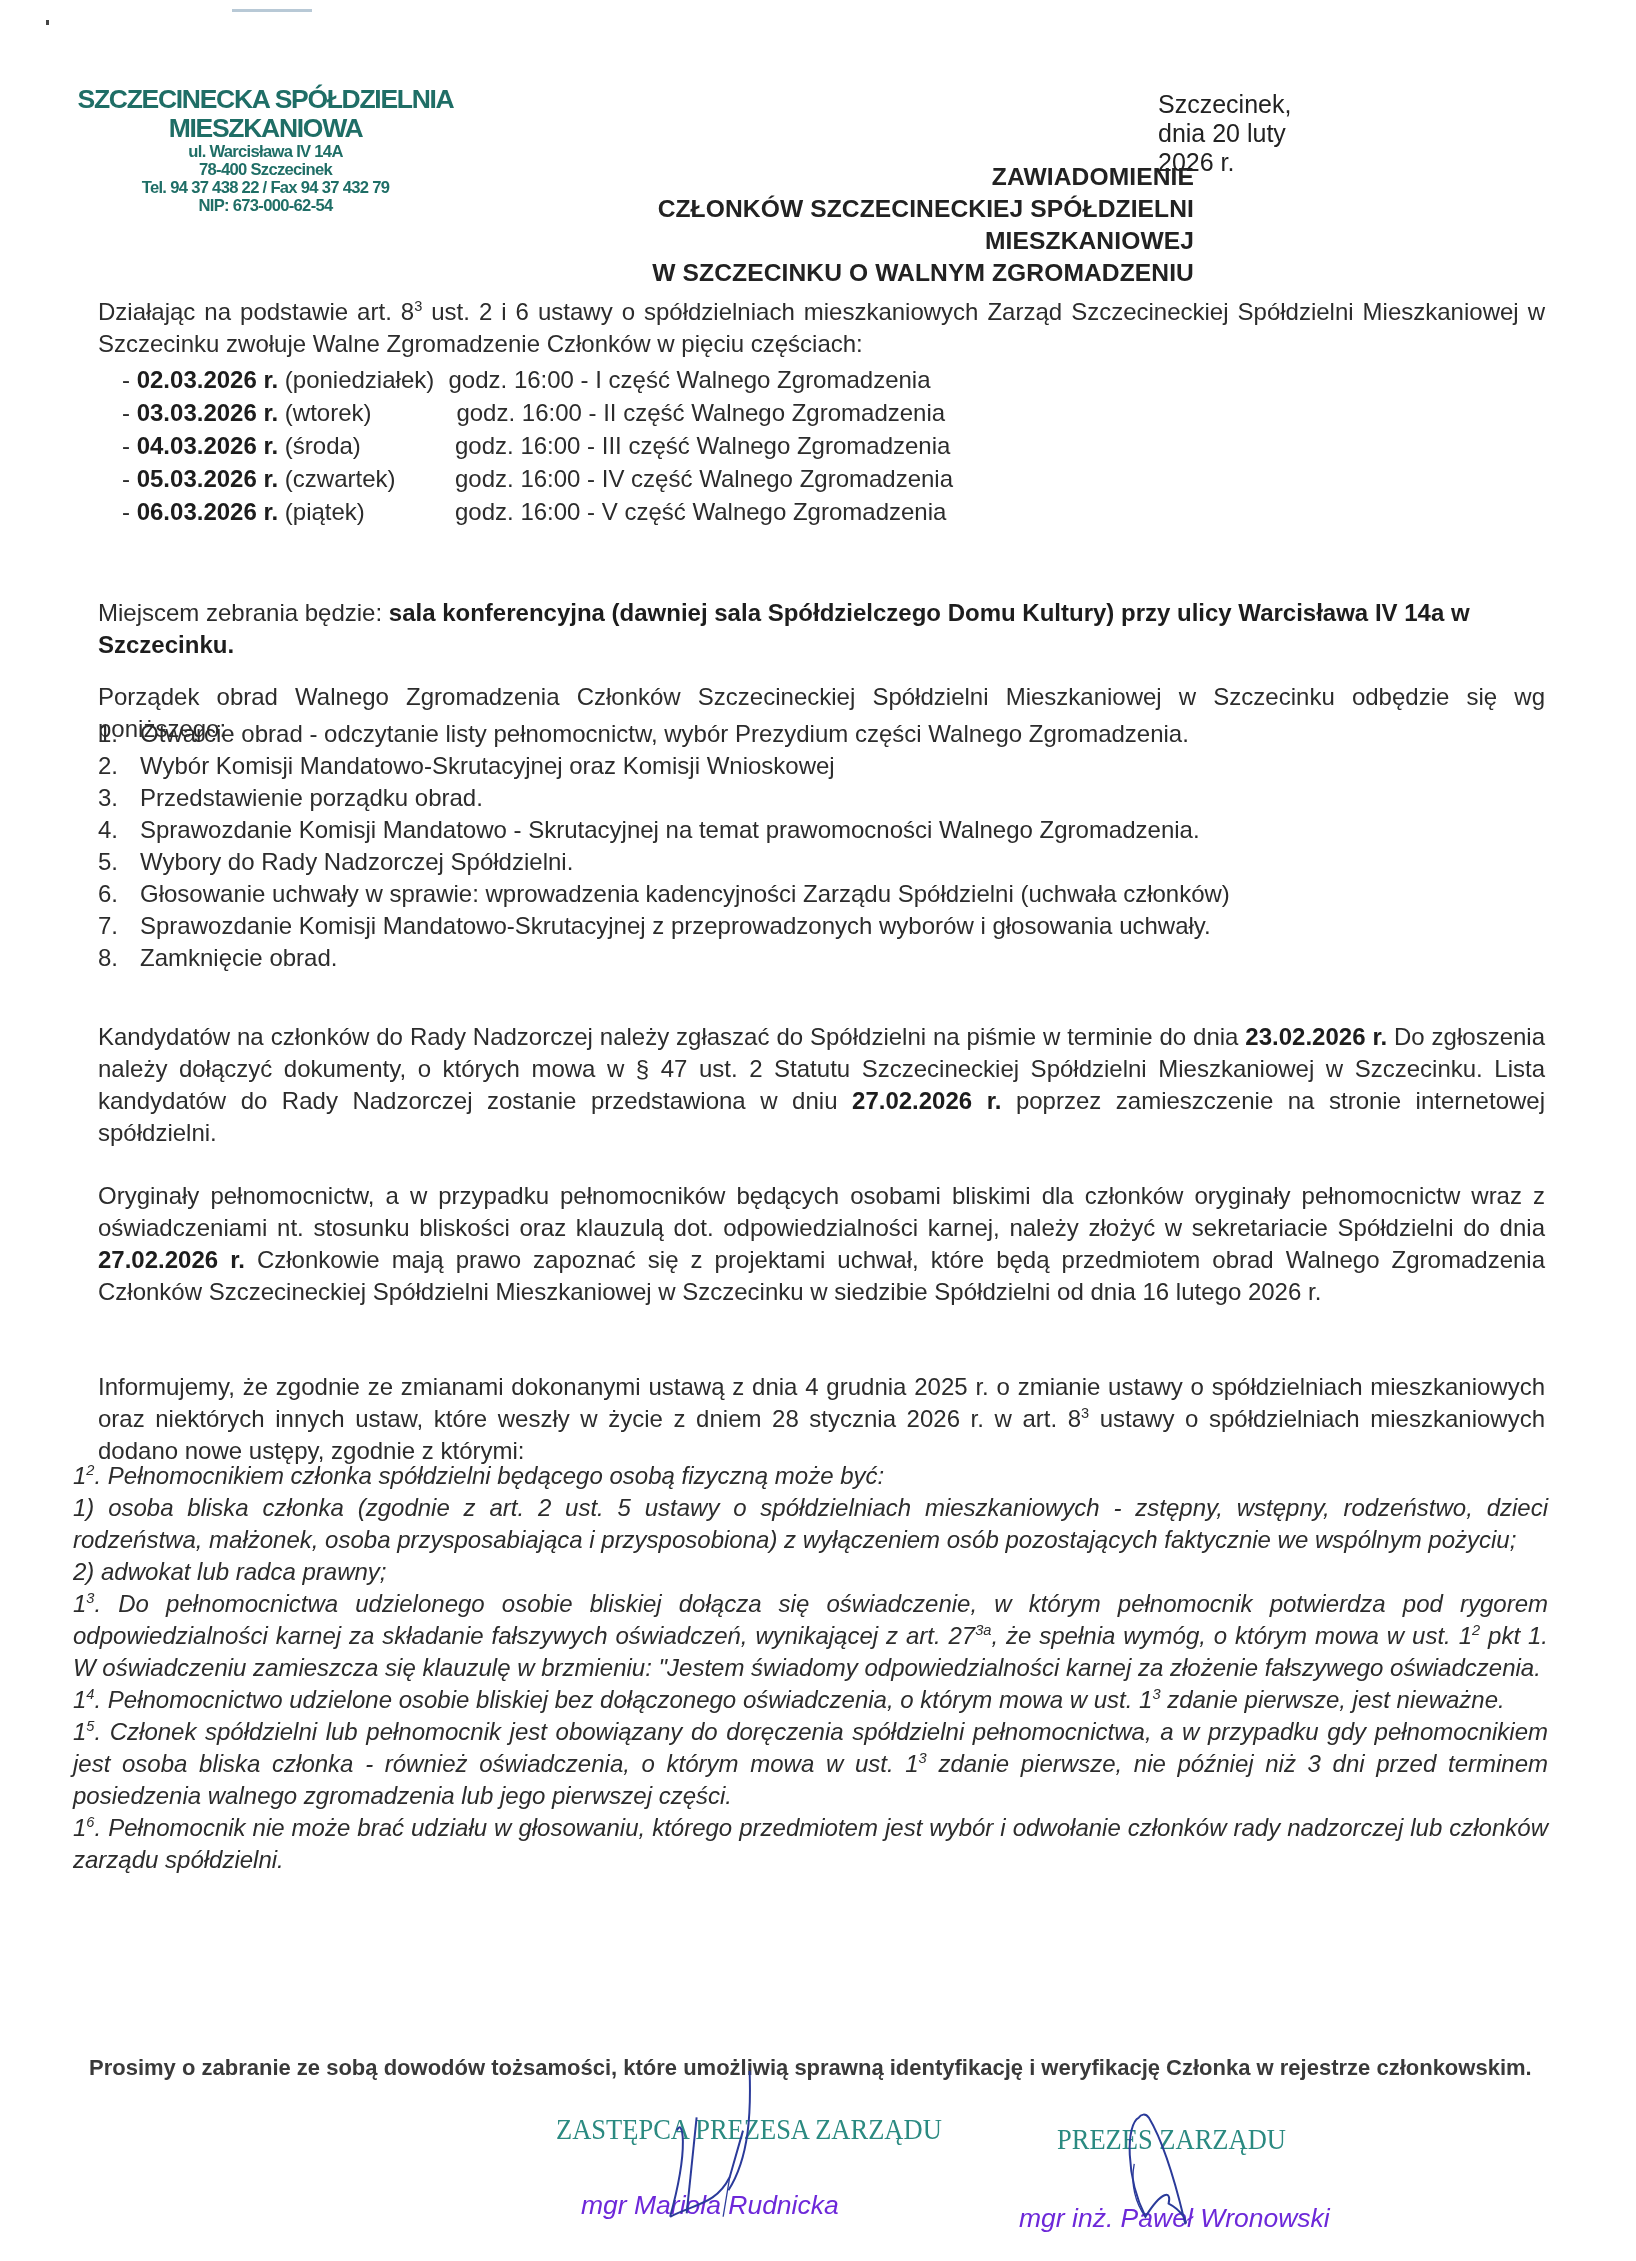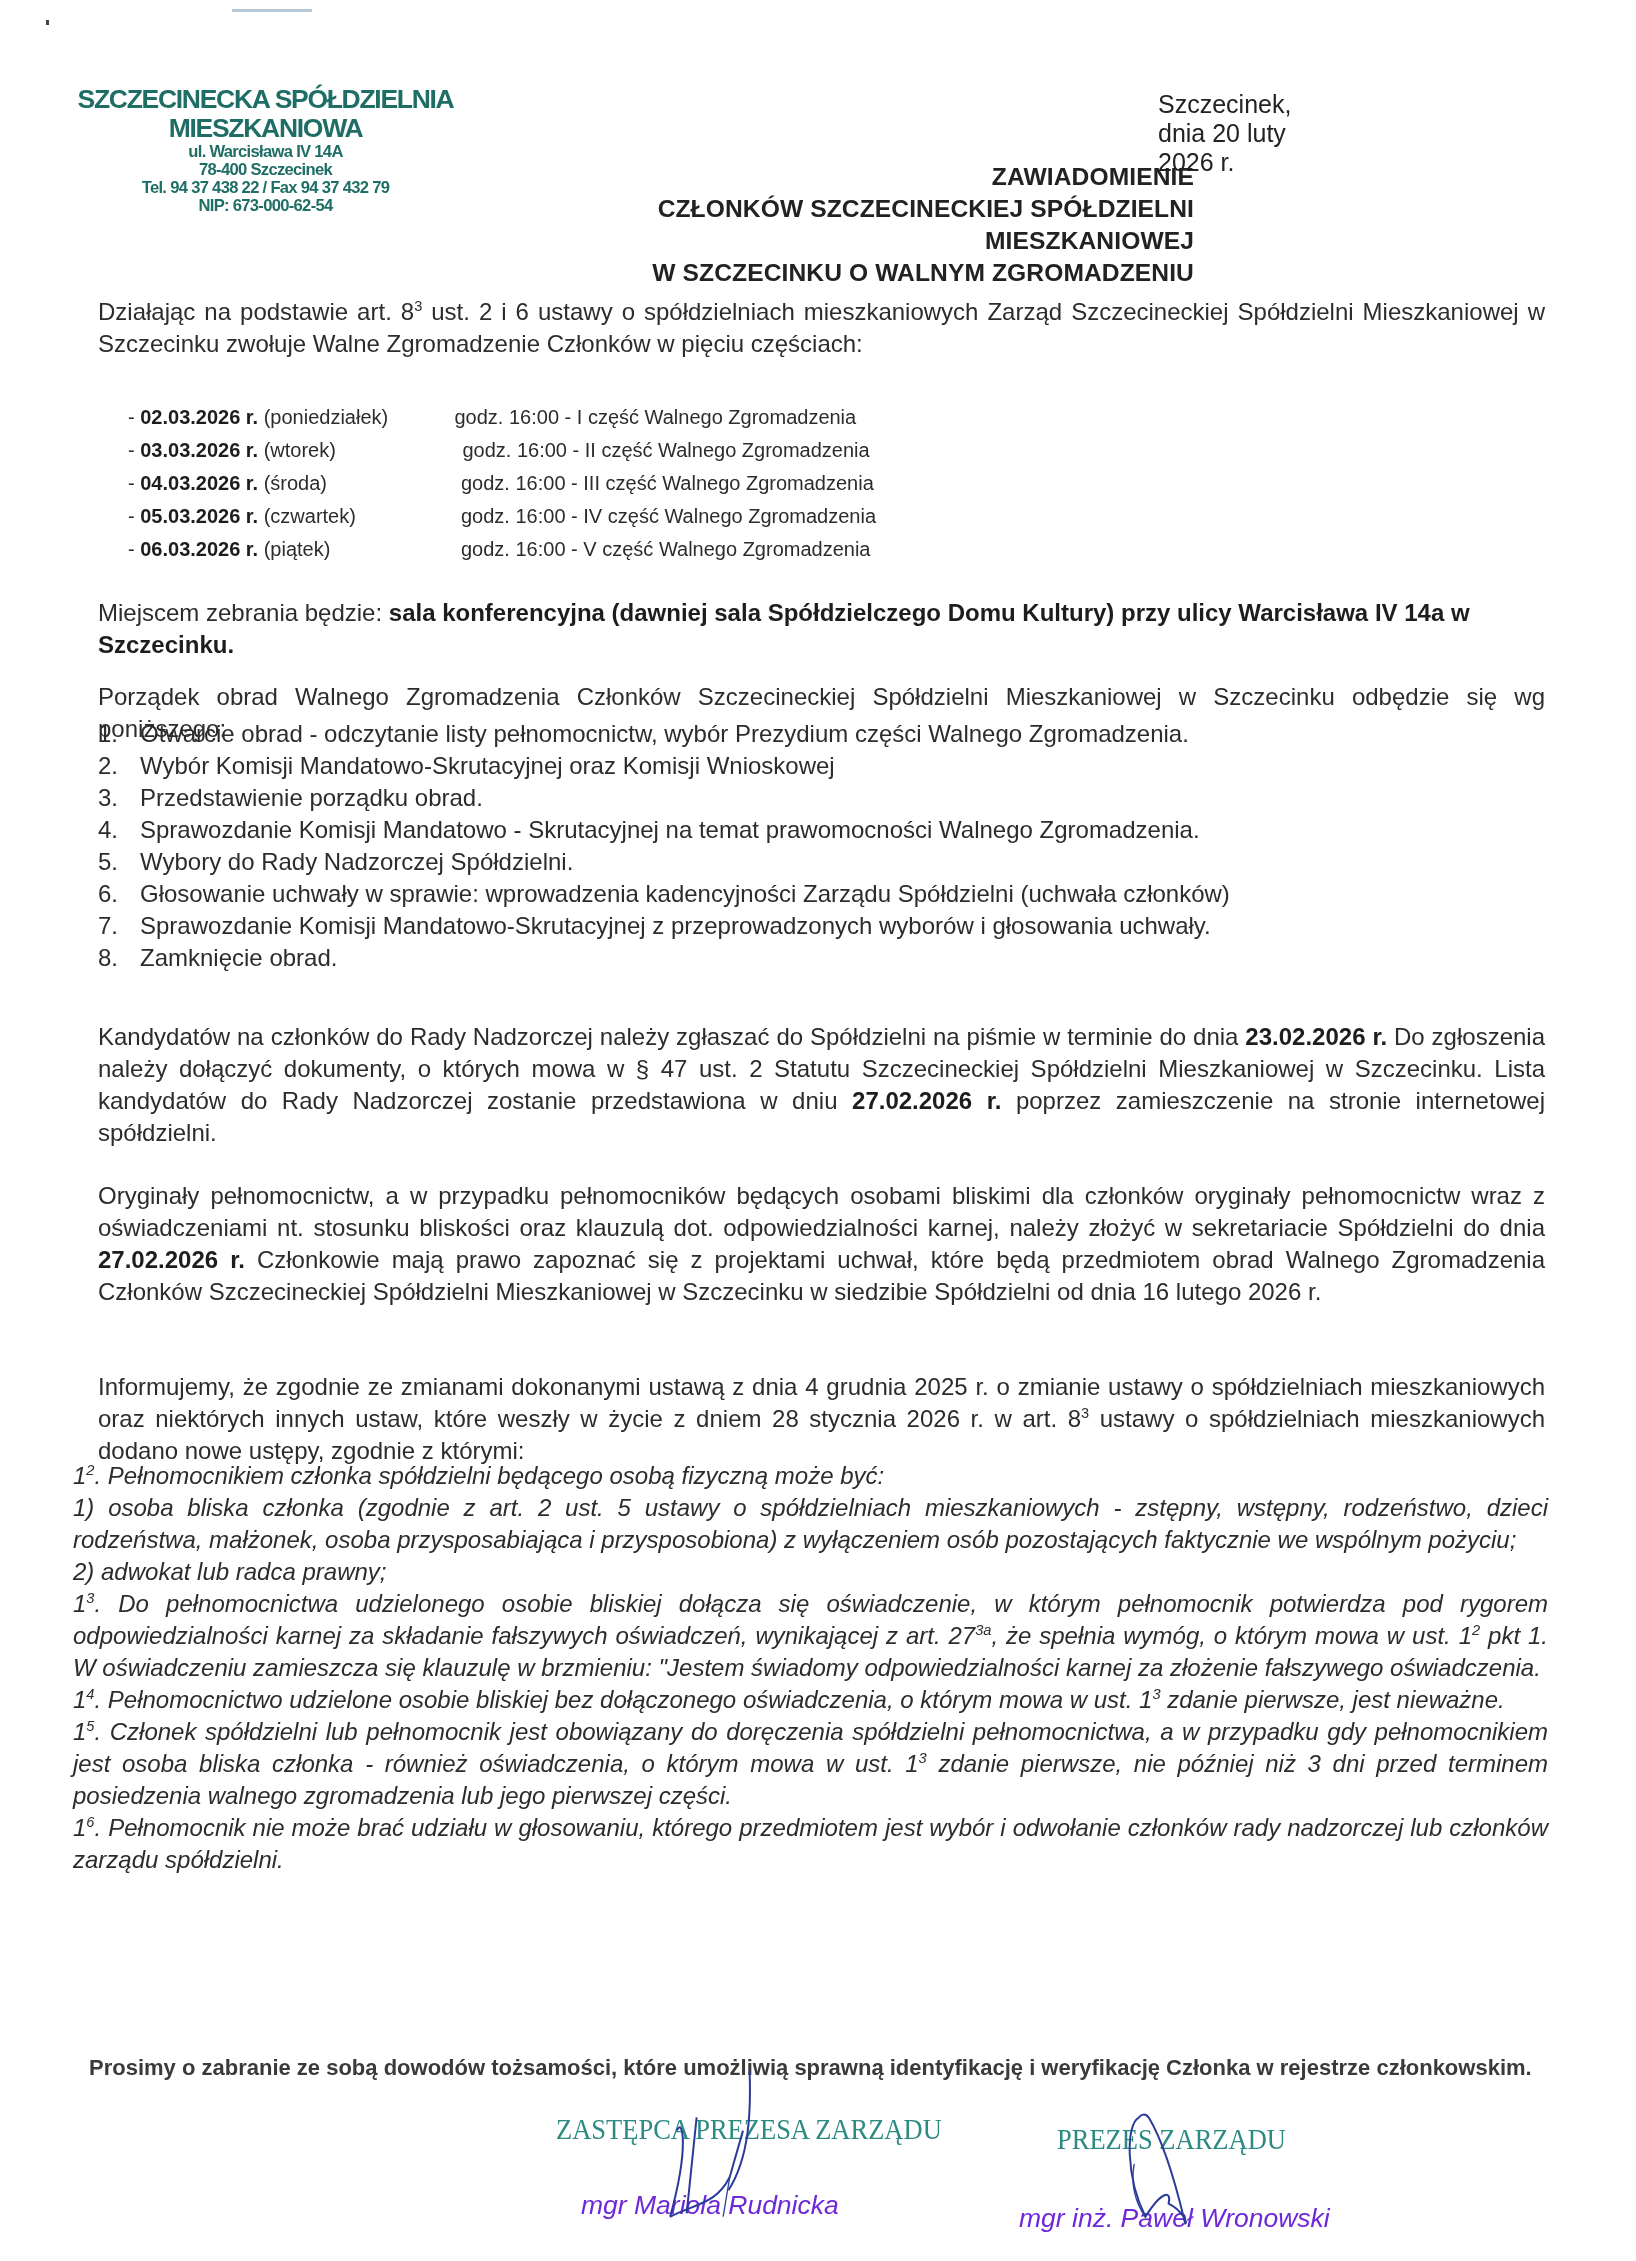--- a/index.html
+++ b/index.html
@@ -20,21 +20,21 @@
 
     .title-block { position: absolute; left: 451px; top: 161px; width: 743px; text-align: right;
       font-size: 24.6px; line-height: 32px; color: #222; letter-spacing: 0.1px; }
     .title-block div { font-weight: bold; }
 
     .body-text { position: absolute; left: 98px; width: 1447px; font-size: 24px; line-height: 32px; color: #2c2c2c; margin-top: 32px; }
     .justify { text-align: justify; text-align-last: left; }
     b, .bold { font-weight: bold; color: #1d1d1d; }
     sup { font-size: 14.6px; line-height: 0; }
 
-    .sched { position: absolute; left: 128px; top: 363px; font-size: 20px; line-height: 33px; color: #2c2c2c; margin-top: 38px; }
+    .sched { position: absolute; left: 122px; top: 363px; font-size: 24px; line-height: 33px; color: #2c2c2c; }
     .sched .row { display: flex; white-space: nowrap; }
     .sched .c1 { width: 353px; }
 
     .agenda { list-style: none; margin: 0; padding: 0; }
     .agenda li { display: flex; }
     .agenda .num { width: 42px; flex: none; }
 
     .italic-block { position: absolute; left: 73px; width: 1475px; font-size: 24px; line-height: 32px; font-style: italic; color: #2c2c2c; }
     .italic-block p { margin: 0; }
 

